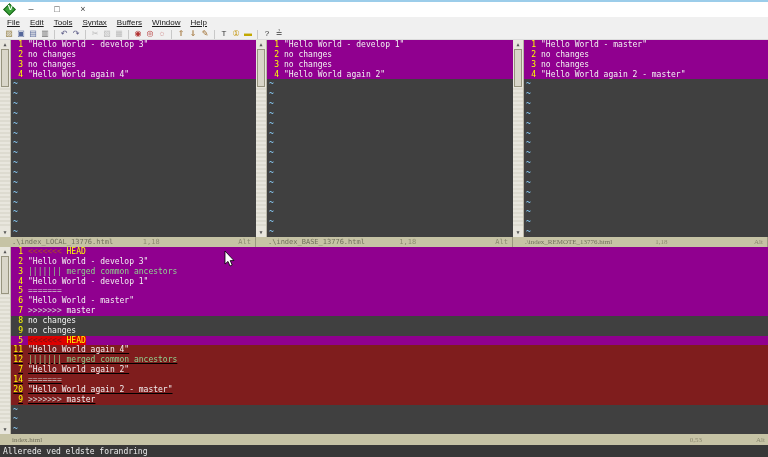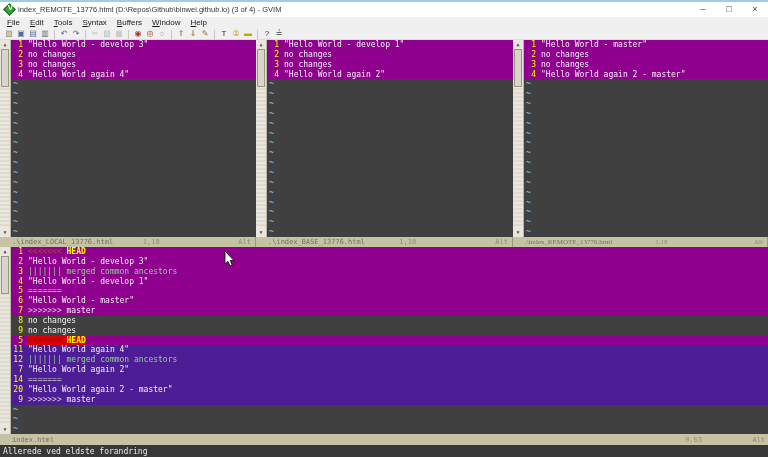--- a/index.html
+++ b/index.html
@@ -13,21 +13,21 @@
              border:1px solid #1c641c; transform:rotate(45deg); position:relative; }
   .appicon span{ position:absolute; top:-3px; left:0px; transform:rotate(-45deg);
              color:#fff; font-size:8px; font-weight:bold; }
   .title { font-size:7.5px; color:#333; flex:1; white-space:nowrap; overflow:hidden; }
   .winbtn { width:26px; height:15px; text-align:center; font-size:9px; line-height:14px;
             color:#444; }
 
   
   .menubar { height:12px; background:#f0f0f0; display:flex; align-items:center;
              padding-left:2px; }
-  .menu-item { font-size:8px; color:#1a1a1a; padding:0 5px; line-height:12px; }
+  .menu-item { font-size:8px; color:#1a1a1a; padding:0 5px; line-height:12px;text-decoration:underline; }
   .menu-item u { text-decoration:underline; }
 
   
   .toolbar { height:11px; background:#f0f0f0; display:flex; align-items:center;
              padding-left:3px; border-bottom:1px solid #dcdcdc; }
   .tool { width:12px; height:10px; font-size:8px; line-height:10px; text-align:center; }
   .tool.disabled { opacity:.45; }
   .tsep { width:1px; height:9px; background:#c8c8c8; margin:0 3px; }
 
   
@@ -41,62 +41,61 @@
              display:flex; flex-direction:column; align-items:stretch; flex:none; }
   .vscroll .arr { height:9px; font-size:5px; line-height:9px; text-align:center; color:#555; }
   .vscroll .thumb { height:38px; background:#d9d6c9; border:1px solid #97947f; margin:0 1px; }
   .vscroll .trough { flex:1;
       background:repeating-linear-gradient(0deg,#e8e6dd 0 2px,#dddbd0 2px 4px); }
 
   .ln { height:9.85px; line-height:9.85px; font-size:8px; white-space:pre; display:flex; }
   .num { width:17px; flex:none; text-align:right; color:#ffff00; padding-right:5px; }
   .seg { color:#f0f0f0; }
   .bg-purple { background:#90008f; }
-  .bg-blue   { background:#4c1d95; }
+  .bg-blue   { background:#7f1d1d;text-decoration:underline; }
   .seg.txt { color:#f2f2f2; }
   .seg.marker { color:#a84a28; }
-  .seg.head { color:#ffff00; font-weight:bold; }
+  .seg.head { color:#ffff00; font-weight:normal; }
   .seg.eq { color:#cfcfcf; }
   .seg.ancestor { color:#8fd08f; }
   .seg.redbg { background:#dd0000; }
   .seg.marker.redbg { color:#7d1010; }
   .tilde { color:#82c0e8; padding-left:2px; font-weight:bold; }
 
   .status-row { display:flex; height:10px; }
   .status-seg { position:relative; background:#c6c3a5; border-right:1px solid #9a977f;
                 font-size:7px; color:#70705c; font-family:"DejaVu Sans Mono",monospace; }
   .status-seg .file { position:absolute; left:12px; top:1px; }
   .status-seg .pos  { position:absolute; left:56%; top:1px; color:#8c8a70; }
   .status-seg .alt  { position:absolute; right:4px; top:1px; color:#8c8a70; }
 
   .bottom-pane { display:flex; height:187px; background:#404040; overflow:hidden; }
   .bottom-pane .content { flex:1; overflow:hidden; }
 
   .status-bottom { position:relative; height:11px; background:#c6c3a5;
-                   font-size:7px; color:#70705c; font-family:Liberation Mono, monospace; }
+                   font-size:7px; color:#70705c; font-family:Liberation Serif, serif; }
   .status-bottom .file { position:absolute; left:12px; top:2px; }
   .status-bottom .pos  { position:absolute; right:66px; top:2px; color:#8c8a70; }
   .status-bottom .alt  { position:absolute; right:3px; top:2px; color:#8c8a70; }
 
   .cmdline { height:14px; background:#383838; color:#ececec; font-size:8px;
              line-height:13px; padding-left:3px;
              font-family:"DejaVu Sans Mono",monospace; }
 
   .mouse-cursor { position:absolute; left:224px; top:249px; z-index:10; pointer-events:none; }
 </style>
 </head>
 <body>
 
 <div class="gvim">
 
   <div class="titlebar">
     <div class="appicon">
         <span>V</span>
       </div>
-    <div class="title">index_REMOTE_13776.html (D:\Repos\Github\binwei.github.io) (3 of 4) - GVIM</div>
     <div class="winbtn">–</div>
     <div class="winbtn">□</div>
     <div class="winbtn">×</div>
   </div>
 
   <div class="menubar" id="menubar">
       <div class="menu-item"><u>F</u>ile</div>
       <div class="menu-item"><u>E</u>dit</div>
       <div class="menu-item"><u>T</u>ools</div>
       <div class="menu-item"><u>S</u>yntax</div>

